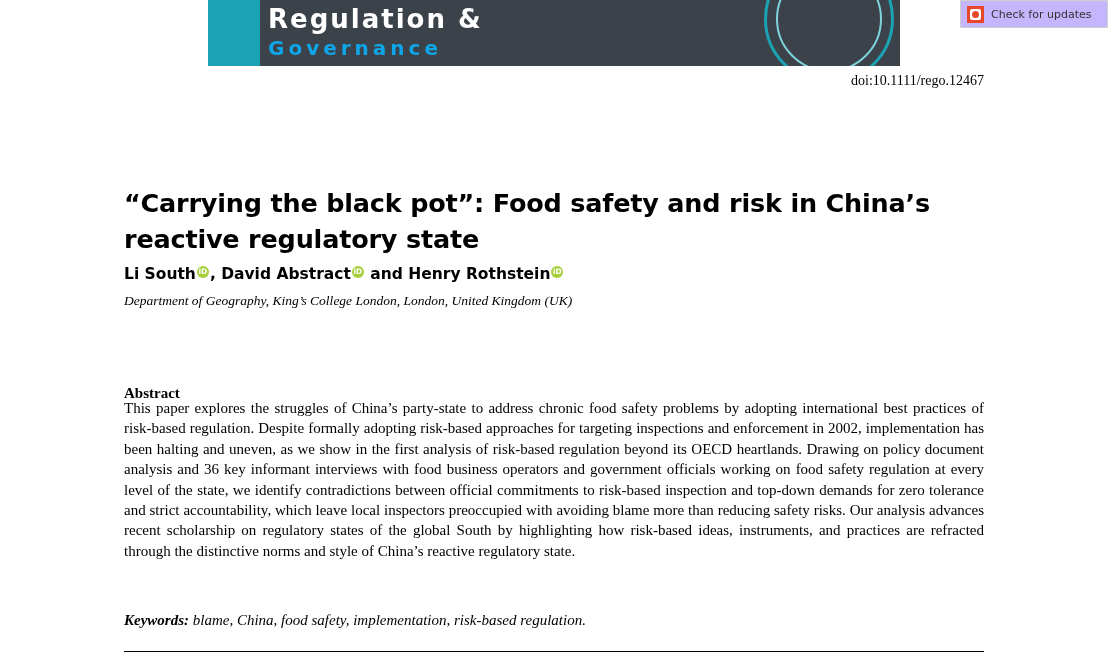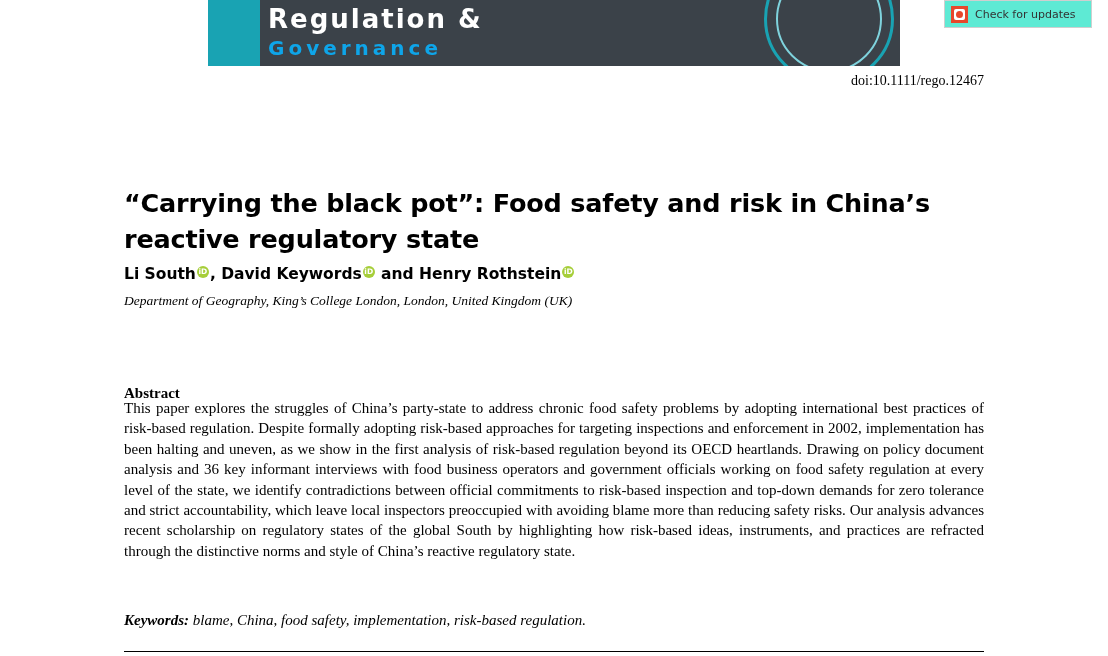--- a/index.html
+++ b/index.html
@@ -73,26 +73,26 @@
     width: 106px;
     height: 106px;
     border: 2px solid #7fd3dd;
     border-radius: 50%;
     box-sizing: border-box;
   }
 
   
   .crossmark {
     position: absolute;
-    right: 16px;
+    right: 0;
     top: 0;
     width: 148px;
     height: 28px;
     border: 1px solid #cfcfcf;
-    background: #5eead4;
+    background: #c4b5fd;
     box-sizing: border-box;
     display: flex;
     align-items: center;
     padding-left: 6px;
   }
   .crossmark-icon {
     width: 17px;
     height: 17px;
     background: #e8472b;
     position: relative;
@@ -274,21 +274,21 @@
   <div class="crossmark-label">Check for updates</div>
 </div>
 
 <div class="runhead">
   <div class="runhead-right">doi:10.1111/rego.12467</div>
 </div>
 
 <h1 class="title">“Carrying the black pot”: Food safety and risk in China’s reactive regulatory state</h1>
 
 <div class="authors">
-  <span>Li South</span><span class="orcid"></span><span>, </span><span>David Keywords</span><span class="orcid"></span><span> and </span><span>Henry Rothstein</span><span class="orcid"></span>
+  <span>Li South</span><span class="orcid"></span><span>, </span><span>David Abstract</span><span class="orcid"></span><span> and </span><span>Henry Rothstein</span><span class="orcid"></span>
 </div>
 
 <div class="affiliation">Department of Geography, King’s College London, London, United Kingdom (UK)</div>
 
 <div class="abstract-head">Abstract</div>
 <div class="abstract-body">This paper explores the struggles of China’s party-state to address chronic food safety problems by adopting international best practices of risk-based regulation. Despite formally adopting risk-based approaches for targeting inspections and enforcement in 2002, implementation has been halting and uneven, as we show in the first analysis of risk-based regulation beyond its OECD heartlands. Drawing on policy document analysis and 36 key informant interviews with food business operators and government officials working on food safety regulation at every level of the state, we identify contradictions between official commitments to risk-based inspection and top-down demands for zero tolerance and strict accountability, which leave local inspectors preoccupied with avoiding blame more than reducing safety risks. Our analysis advances recent scholarship on regulatory states of the global South by highlighting how risk-based ideas, instruments, and practices are refracted through the distinctive norms and style of China’s reactive regulatory state.</div>
 
 <div class="keywords"><b>Keywords:</b><span> blame, China, food safety, implementation, risk-based regulation.</span></div>
 
 <div class="bottom-rule"></div>

